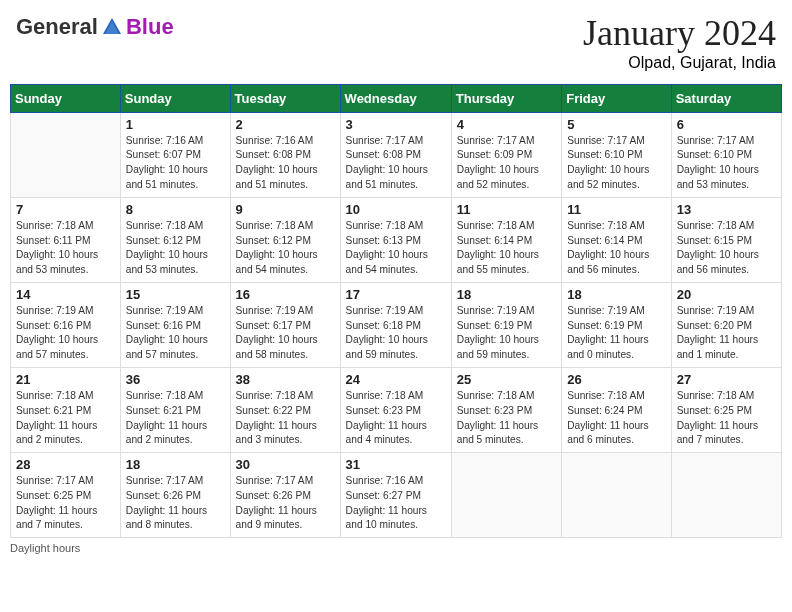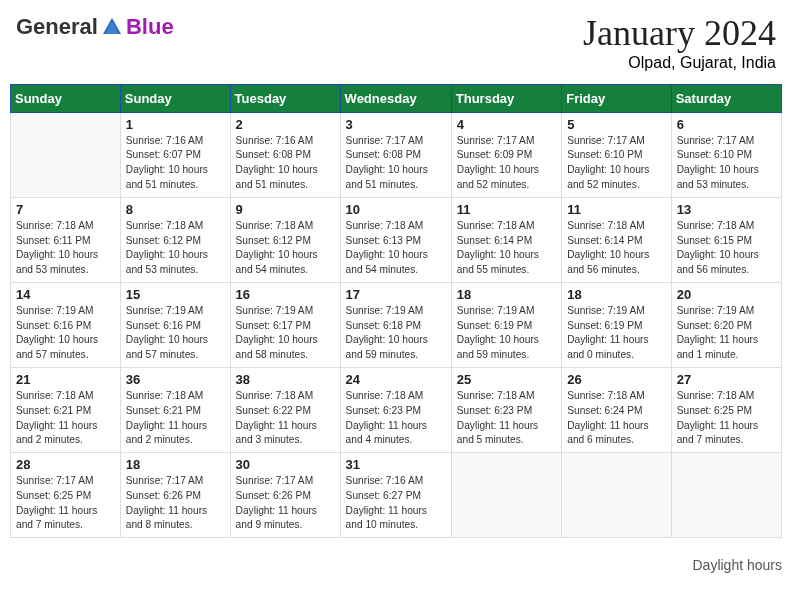--- a/index.html
+++ b/index.html
@@ -76,23 +76,23 @@
       display: block;
       margin-bottom: 2px;
     }
     .day-info {
       font-size: 10.2px;
       color: #333;
       line-height: 1.45;
     }
     .footer {
       display: flex;
-      justify-content: flex-end;
-      margin-top: 19px;
-      font-size: 14px;
+      justify-content: flex-start;
+      margin-top: 4px;
+      font-size: 11px;
       color: #555;
     }
   </style>
 </head>
 <body>
 
 <div class="header">
   <div class="logo">
     <div class="logo-text">
       <span style="font-size:22px;font-weight:bold;color:#333;">General</span>

